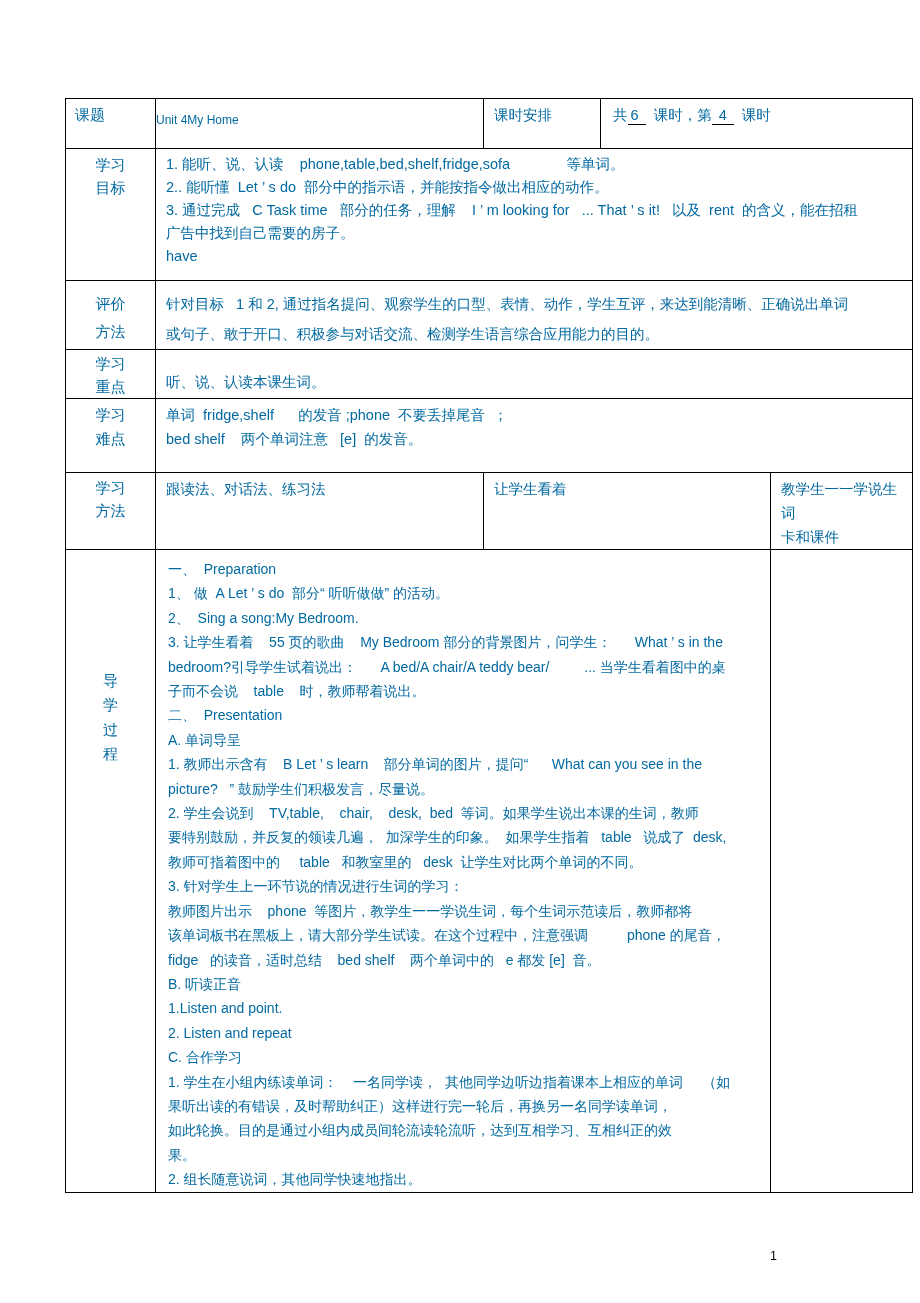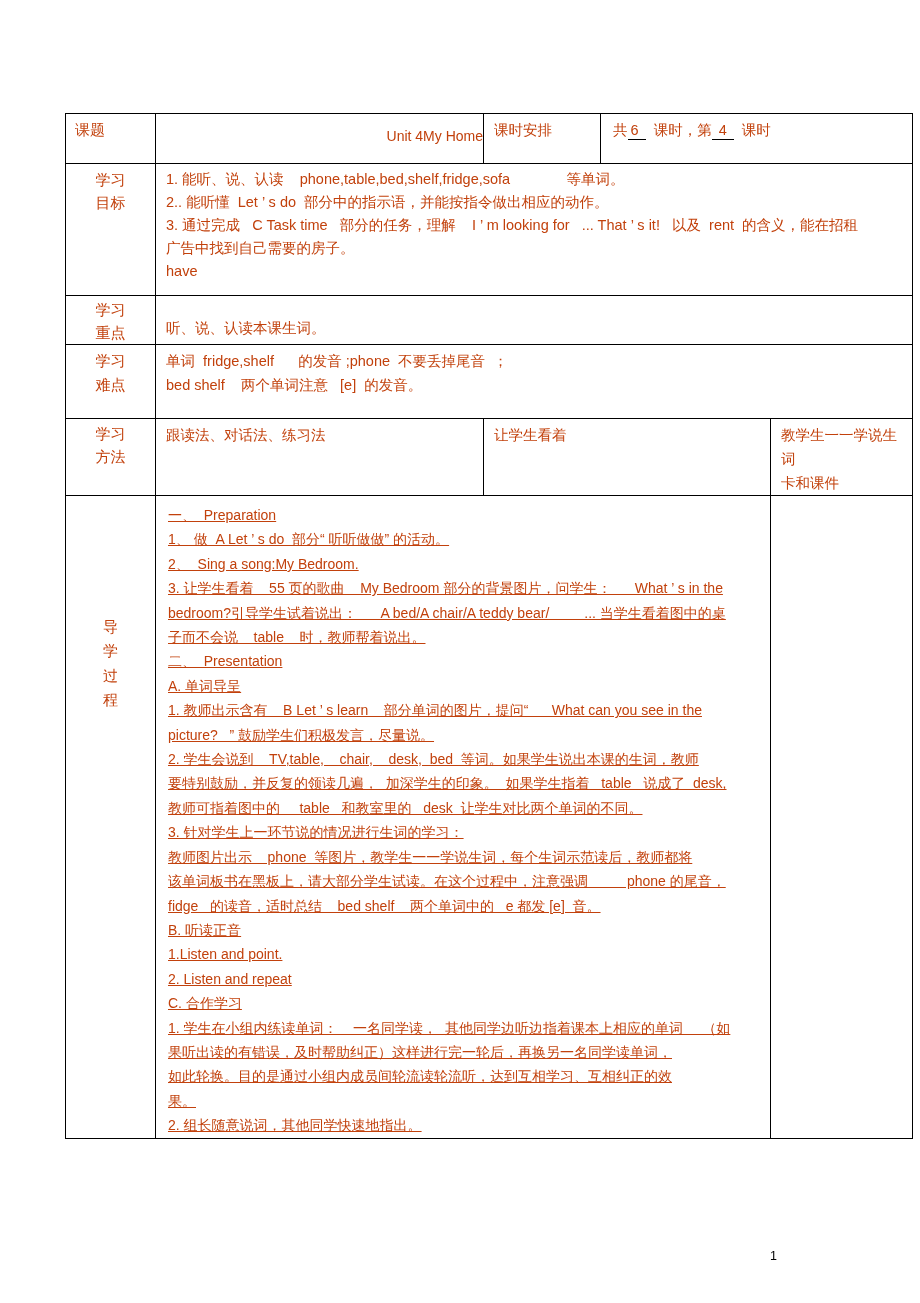--- a/index.html
+++ b/index.html
@@ -7,36 +7,36 @@
   body {
     background:#ffffff;
     color:#000000;
     font-family:"Liberation Sans","DejaVu Sans",sans-serif;
     position:relative;
     overflow:hidden;
   }
   .page { position:absolute; inset:0; background:#fff; }
 
   table.lesson {
-    position:absolute; left:65px; top:113px; width:847px;
+    position:absolute; left:65px; top:98px; width:847px;
     border-collapse:collapse; table-layout:fixed;
-    font-size:14.5px; color:#c2410c;
+    font-size:14.5px; color:#0369a1;
   }
   table.lesson td {
     border:1.5px solid #000;
     vertical-align:top;
     white-space:pre-wrap;
     overflow:hidden;
   }
   td.lab { text-align:center; font-size:15px; }
 
   
   tr.r1 { height:50px; }
   tr.r1 td.topic   { text-align:left; padding:7px 0 0 9px; }
-  tr.r1 td.title   { text-align:right; font-size:14px; padding-top:14px; }
+  tr.r1 td.title   { text-align:left; font-size:12px; padding-top:14px; }
   tr.r1 td.schedlb { padding:7px 0 0 10px; }
   tr.r1 td.schedvl { padding:7px 0 4px 12px; }
   .u { display:inline-block; border-bottom:1.5px solid #000; padding:0 7px 1px 3px; }
 
   
   tr.r2 { height:132px; }
   tr.r2 td.lab     { padding-top:4px; line-height:23px; }
   tr.r2 td.content { padding:4px 8px 0 10px; line-height:23px; }
 
   
@@ -55,21 +55,21 @@
   tr.r5 td.content { padding:4px 8px 0 10px; line-height:24px; }
 
   
   tr.r6 { height:51px; }
   tr.r6 td.lab     { padding-top:3px; line-height:23px; }
   tr.r6 td.cell    { padding:4px 8px 0 10px; line-height:24px; }
 
   
   tr.r7 { height:636px; }
   tr.r7 td.lab     { padding-top:119px; line-height:24.3px; }
-  tr.r7 td.content { padding:7px 10px 0 12px; line-height:24.4px; font-size:14px;text-decoration:underline; }
+  tr.r7 td.content { padding:7px 10px 0 12px; line-height:24.4px; font-size:14px; }
 
   .pagenum {
     position:absolute; left:770px; top:1249px;
     font-size:12.5px; color:#000;
   }
 </style>
 </head>
 <body>
 
 <div class="page">
@@ -94,20 +94,26 @@
     <tr class="r2">
       <td class="lab">学习
 目标</td>
       <td class="content" colspan="4">1. 能听、说、认读    phone,table,bed,shelf,fridge,sofa              等单词。
 2.. 能听懂  Let ’ s do  部分中的指示语，并能按指令做出相应的动作。
 3. 通过完成   C Task time   部分的任务，理解    I ’ m looking for   ... That ’ s it!   以及  rent  的含义，能在招租
 广告中找到自己需要的房子。
 have</td>
     </tr>
 
+    <tr class="r3">
+      <td class="lab">评价
+方法</td>
+      <td class="content" colspan="4">针对目标   1 和 2, 通过指名提问、观察学生的口型、表情、动作，学生互评，来达到能清晰、正确说出单词
+或句子、敢于开口、积极参与对话交流、检测学生语言综合应用能力的目的。</td>
+    </tr>
 
     <tr class="r4">
       <td class="lab">学习
 重点</td>
       <td class="content" colspan="4">听、说、认读本课生词。</td>
     </tr>
 
     <tr class="r5">
       <td class="lab">学习
 难点</td>

